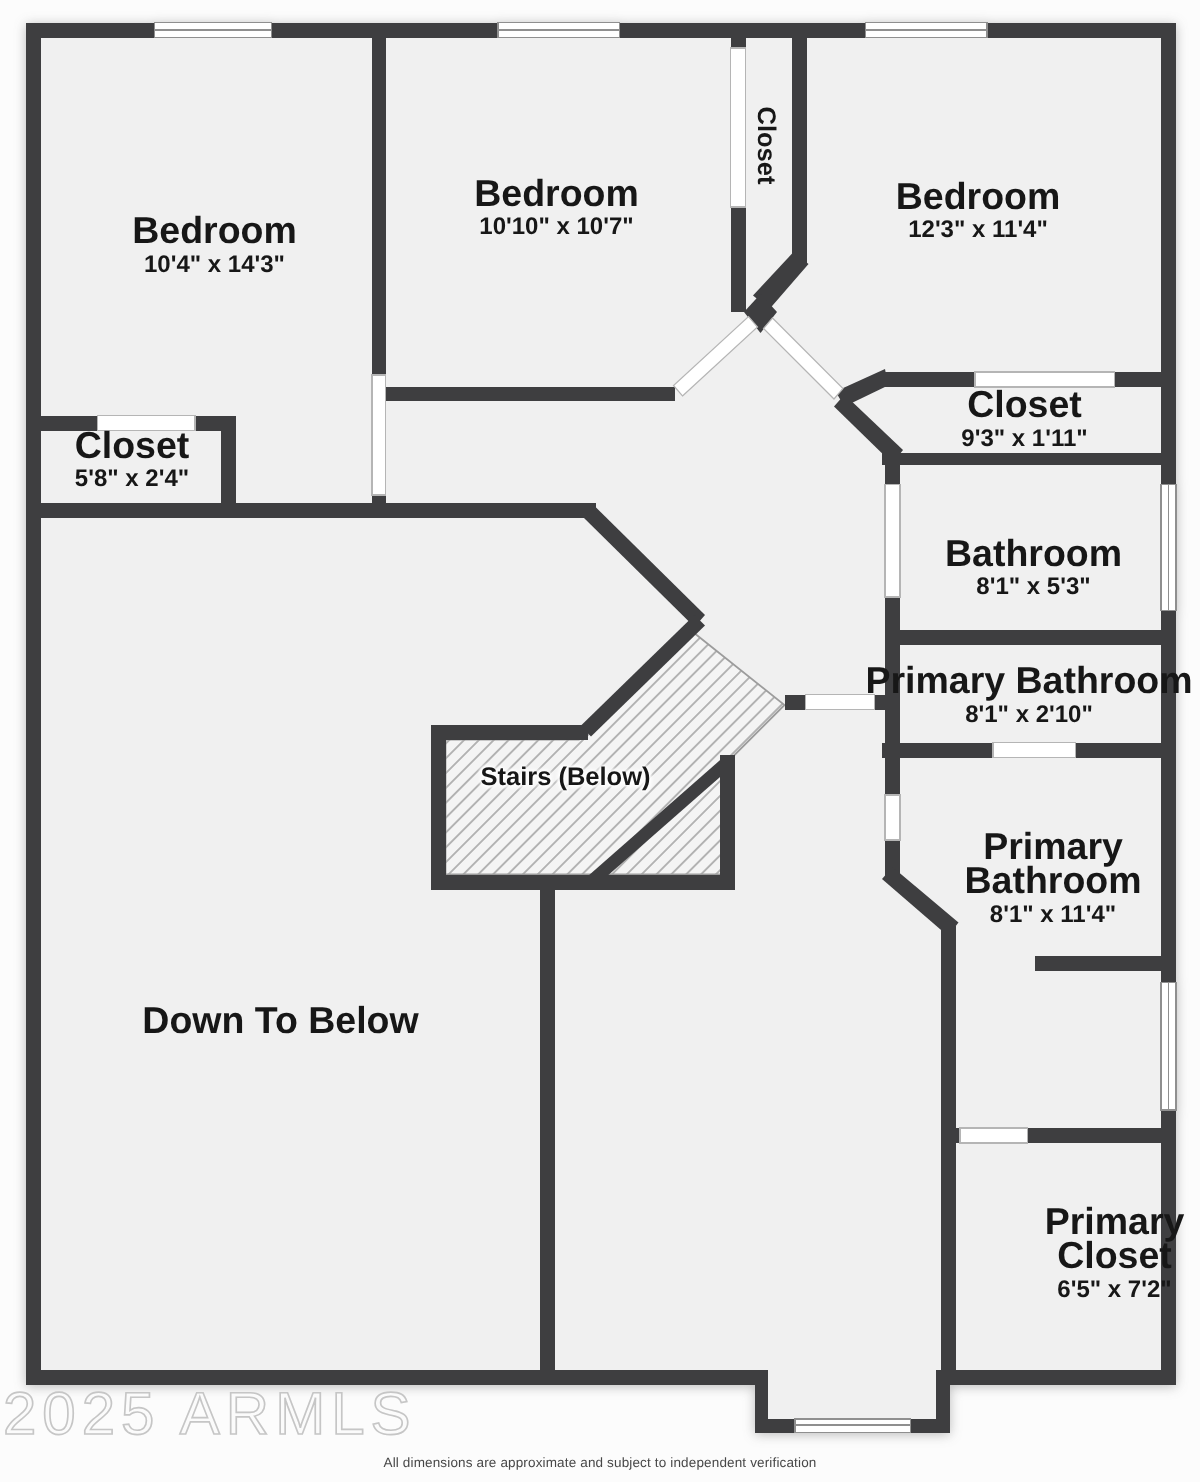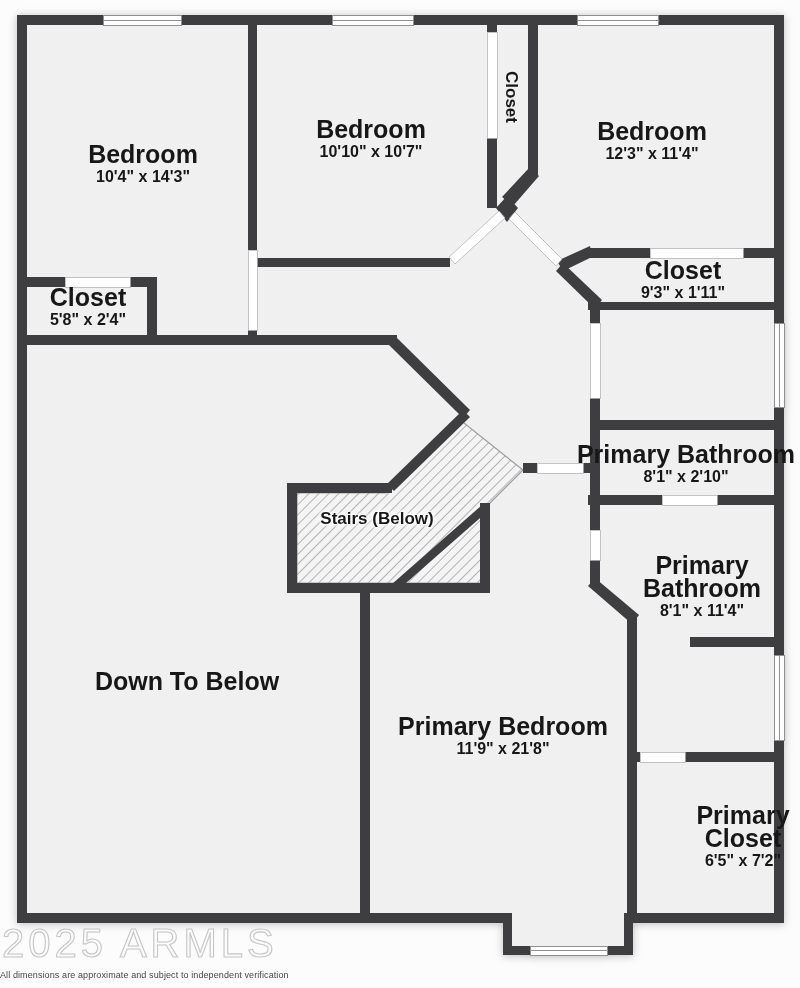--- a/index.html
+++ b/index.html
@@ -26,21 +26,21 @@
     font-size:17px;
     text-shadow:0 0 3px #fff,0 0 3px #fff,0 0 5px #fff,0 0 6px #fff,1px 1px 2px #fff,-1px -1px 2px #fff;
   }
   .watermark{
     position:absolute;left:2px;top:921px;
     font-size:40px;font-weight:400;letter-spacing:4px;
     color:#fbfbfb;-webkit-text-stroke:1.1px #c6c6c6;
   }
   .footer-note{
     position:absolute;left:0;top:970px;width:800px;
-    text-align:left;font-size:9px;color:#474747;letter-spacing:0.1px;
+    text-align:center;font-size:9px;color:#474747;letter-spacing:0.1px;
   }
 </style>
 </head>
 <body>
 
 <div class="stage">
 
   <svg class="plan-svg" width="800" height="988" viewBox="0 0 800 988" shape-rendering="crispEdges">
     <defs>
       <pattern id="hatch" patternUnits="userSpaceOnUse" width="7" height="7" patternTransform="rotate(45)">
@@ -157,20 +157,24 @@
   <div class="room-label" style="left:652px;top:142px">
     <span class="room-name">Bedroom</span>
     <span class="room-dims">12'3" x 11'4"</span>
   </div>
 
   <div class="room-label" style="left:683px;top:281px">
     <span class="room-name">Closet</span>
     <span class="room-dims">9'3" x 1'11"</span>
   </div>
 
+  <div class="room-label" style="left:689px;top:380px">
+    <span class="room-name">Bathroom</span>
+    <span class="room-dims">8'1" x 5'3"</span>
+  </div>
 
   <div class="room-label" style="left:686px;top:465px">
     <span class="room-name">Primary Bathroom</span>
     <span class="room-dims">8'1" x 2'10"</span>
   </div>
 
   <div class="room-label" style="left:702px;top:587px;width:120px">
     <span class="room-name wrap2">Primary Bathroom</span>
     <span class="room-dims">8'1" x 11'4"</span>
   </div>
@@ -181,24 +185,20 @@
   </div>
 
   <div class="room-label stairs-label" style="left:377px;top:518px">
     <span class="room-name">Stairs (Below)</span>
   </div>
 
   <div class="room-label" style="left:187px;top:681px">
     <span class="room-name">Down To Below</span>
   </div>
 
-  <div class="room-label" style="left:503px;top:737px">
-    <span class="room-name">Primary Bedroom</span>
-    <span class="room-dims">11'9" x 21'8"</span>
-  </div>
 
   <div class="room-label" style="left:743px;top:837px;width:96px">
     <span class="room-name wrap2">Primary Closet</span>
     <span class="room-dims">6'5" x 7'2"</span>
   </div>
 
   <div class="watermark">2025 ARMLS</div>
 
   <div class="footer-note">All dimensions are approximate and subject to independent verification</div>
 

